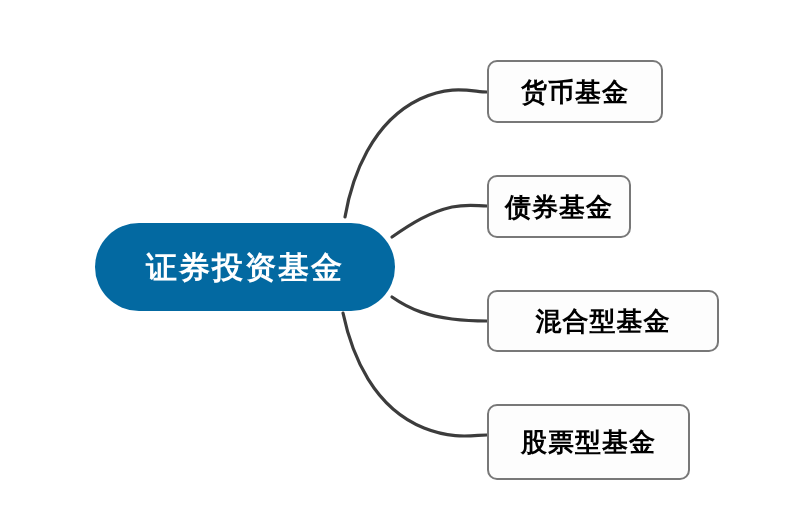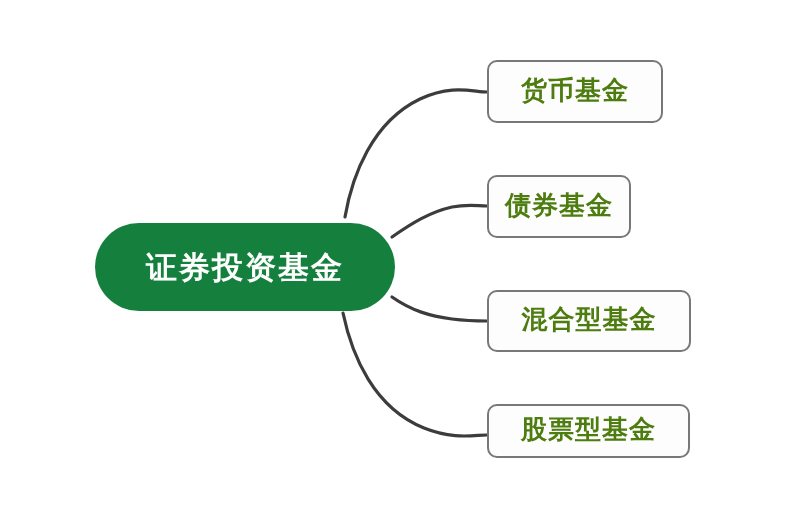--- a/index.html
+++ b/index.html
@@ -32,21 +32,21 @@
     stroke-width: 3.2;
     stroke-linecap: round;
     stroke-linejoin: round;
   }
   .root-node {
     position: absolute;
     left: 95px;
     top: 223px;
     width: 300px;
     height: 88px;
-    background: #15803d;
+    background: #0369a1;
     border-radius: 44px;
     display: flex;
     align-items: center;
     justify-content: center;
     box-sizing: border-box;
     z-index: 3;
   }
   .root-label {
     color: #ffffff;
     font-size: 31px;
@@ -61,27 +61,27 @@
     background: #fdfdfd;
     border: 2px solid #787878;
     border-radius: 10px;
     display: flex;
     align-items: center;
     justify-content: center;
     box-sizing: border-box;
     z-index: 3;
   }
   .leaf-label {
-    color: #4d7c0f;
+    color: #000000;
     font-size: 26px;
     font-weight: bold;
     letter-spacing: 1px;
     line-height: 1;
     white-space: nowrap;
-    font-family: Liberation Mono, monospace;
+    font-family: Liberation Sans, sans-serif;
   }
 </style>
 </head>
 <body>
 
 <div id="canvas">
 
   <svg id="edges" viewBox="0 0 812 527" width="812" height="527" xmlns="http://www.w3.org/2000/svg">
     <path class="edge" d="M 345,217 C 352,176 372,122 420,99 C 452,84 473,92 487,92"></path>
     <path class="edge" d="M 392,237 C 412,223 430,212 452,207 C 468,204 477,206 487,206"></path>
@@ -94,21 +94,21 @@
   </div>
 
   <div class="leaf-node" style="left:487px; top:60px; width:176px; height:63px;">
     <span class="leaf-label">货币基金</span>
   </div>
 
   <div class="leaf-node" style="left:487px; top:175px; width:144px; height:63px;">
     <span class="leaf-label">债券基金</span>
   </div>
 
-  <div class="leaf-node" style="left:487px; top:290px; width:204px; height:62px;">
+  <div class="leaf-node" style="left:487px; top:290px; width:232px; height:62px;">
     <span class="leaf-label">混合型基金</span>
   </div>
 
-  <div class="leaf-node" style="left:487px; top:404px; width:203px; height:54px;">
+  <div class="leaf-node" style="left:487px; top:404px; width:203px; height:76px;">
     <span class="leaf-label">股票型基金</span>
   </div>
 
 </div>
 
 </body></html>

